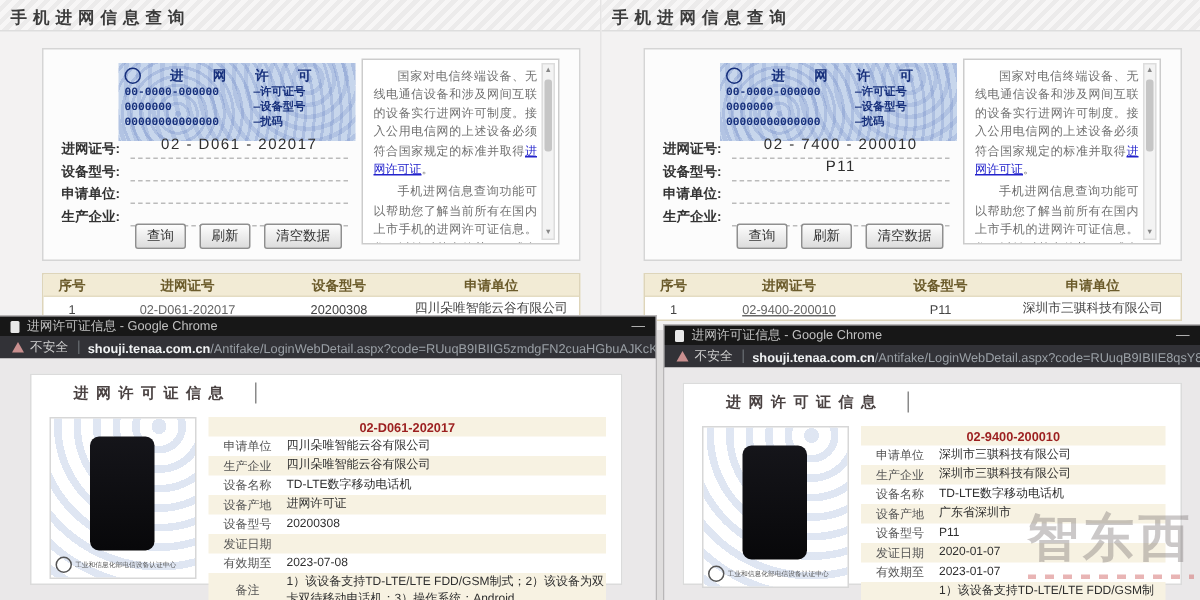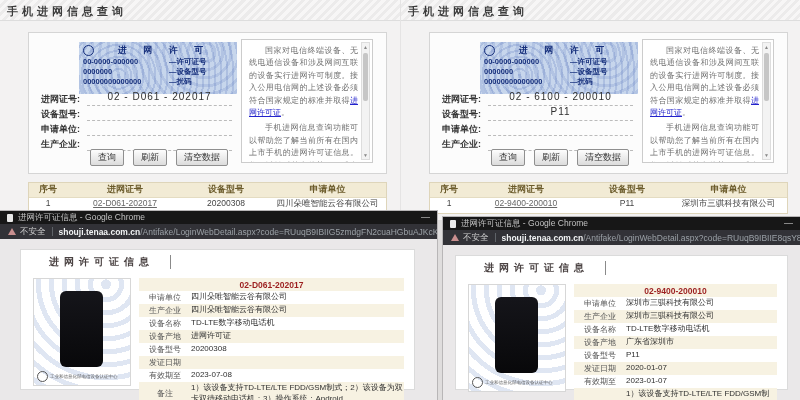--- a/index.html
+++ b/index.html
@@ -11,21 +11,21 @@
   .qpanel.left{left:0;} .qpanel.right{left:400px;border-left:1px solid #e5e4e4;}
   .qhead{height:20px;border-bottom:1px solid #ddd;
     background:repeating-linear-gradient(135deg,#f7f6f6 0 3px,#ecebeb 3px 6px);}
   .qtitle{position:absolute;left:7px;top:4px;font-size:11px;font-weight:bold;color:#3c3c3c;letter-spacing:4px;}
   .qbox{position:absolute;left:28px;top:32px;width:357px;height:140px;background:#fcfcfc;border:1px solid #d5d5d5;}
   
   .stamp{position:absolute;left:50px;top:9px;width:158px;height:52px;color:#17307c;
     background-color:#c7d6ec;
     background-image:repeating-radial-gradient(circle at 25% 65%,rgba(70,100,180,.20) 0 2px,transparent 2px 6px),
                      repeating-radial-gradient(circle at 80% 20%,rgba(70,100,180,.16) 0 3px,transparent 3px 8px);
-    font-family:Liberation Sans, sans-serif;padding:2px 0 15px 4px;box-sizing:border-box;}
+    font-family:Liberation Mono, monospace;padding:2px 0 15px 4px;box-sizing:border-box;}
   .stamp-emblem{position:absolute;left:4px;top:3px;width:9px;height:9px;border:1px solid #17307c;border-radius:50%;}
   .stamp-head{text-align:center;font-size:9px;font-weight:bold;letter-spacing:7px;margin-left:8px;}
   .stamp-line{display:flex;font-size:7.5px;line-height:1.35;font-weight:bold;}
   .stamp-mask{width:86px;text-align:left;}
   .stamp-label{white-space:nowrap;}
   
   .frow{position:absolute;left:0;height:14px;}
   .flabel{position:absolute;left:12px;top:0;font-size:9px;font-weight:bold;color:#333;white-space:nowrap;}
   .ffield{position:absolute;left:58px;top:-2px;width:145px;height:14px;border-bottom:1px dashed #bbb;
     text-align:center;font-size:10px;color:#2e2e2e;letter-spacing:1px;}
@@ -36,21 +36,21 @@
   .ibox{position:absolute;left:212px;top:6px;width:132px;height:124px;border:1px solid #ccc;background:#fff;
     padding:5px 14px 4px 7px;box-sizing:border-box;font-size:8px;line-height:1.55;color:#707070;text-align:justify;overflow:hidden;}
   .ibox p{margin:0 0 3px 0;text-indent:2em;}
   .ilink{color:#2323cc;text-decoration:underline;}
   .iscroll{position:absolute;right:2px;top:2px;bottom:2px;width:9px;background:#f3f3f3;border:1px solid #ddd;box-sizing:border-box;}
   .iarrow{position:absolute;left:0;width:100%;height:8px;font-size:5px;color:#888;text-align:center;line-height:8px;}
   .iarrow.up{top:0;} .iarrow.down{bottom:0;}
   .ithumb{position:absolute;left:1px;top:10px;width:5px;height:48px;background:#c6c6c6;border-radius:2px;}
   
   .qtable{position:absolute;left:28px;top:182px;width:357px;background:#fff;border:1px solid #ded5ba;}
-  .trow{display:flex;}
+  .trow{display:flex;align-items:center;}
   .trow.head{background:#f2ebd5;border-bottom:1px solid #e4dcc2;height:14px;font-weight:bold;color:#6b5b2b;font-size:9px;}
   .trow.data{height:15px;font-size:8.5px;color:#444;}
   .tc{text-align:center;}
   .tc.c1{width:38px;} .tc.c2{width:116px;} .tc.c3{width:86px;} .tc.c4{flex:1;}
   .tlink{color:#666;text-decoration:underline;}
 
   
   .chrome{position:absolute;background:#eae8e9;box-shadow:0 0 0 1px #b8b6b7;}
   .chrome.left{left:0;top:211px;width:437px;height:189px;}
   .chrome.right{left:443px;top:217px;width:357px;height:183px;}
@@ -183,21 +183,21 @@
             <span class="stamp-label">—设备型号</span>
           </div>
         <div class="stamp-line">
             <span class="stamp-mask">00000000000000</span>
             <span class="stamp-label">—扰码</span>
           </div>
       </div>
 
       <div class="frow" style="top:60px">
           <span class="flabel">进网证号:</span>
-          <div class="ffield"><span>02 - 6100 - 200010</span></div>
+          <div class="ffield"><span>02 - 7400 - 200010</span></div>
         </div>
       <div class="frow" style="top:75px">
           <span class="flabel">设备型号:</span>
           <div class="ffield"><span>P11</span></div>
         </div>
       <div class="frow" style="top:90px">
           <span class="flabel">申请单位:</span>
           <div class="ffield"><span></span></div>
         </div>
       <div class="frow" style="top:105px">
@@ -362,13 +362,14 @@
             </div>
           <div class="drow beige">
               <span class="dlabel">备注</span>
               <span class="dvalue">1）该设备支持TD-LTE/LTE FDD/GSM制式；2）该设备为双卡双待移动电话机；3）操作系统：Android。</span>
             </div>
         </div>
       </div>
     </div>
   </section>
 
+  <div class="watermark">智东西</div>
 </div>
 
 </body></html>

